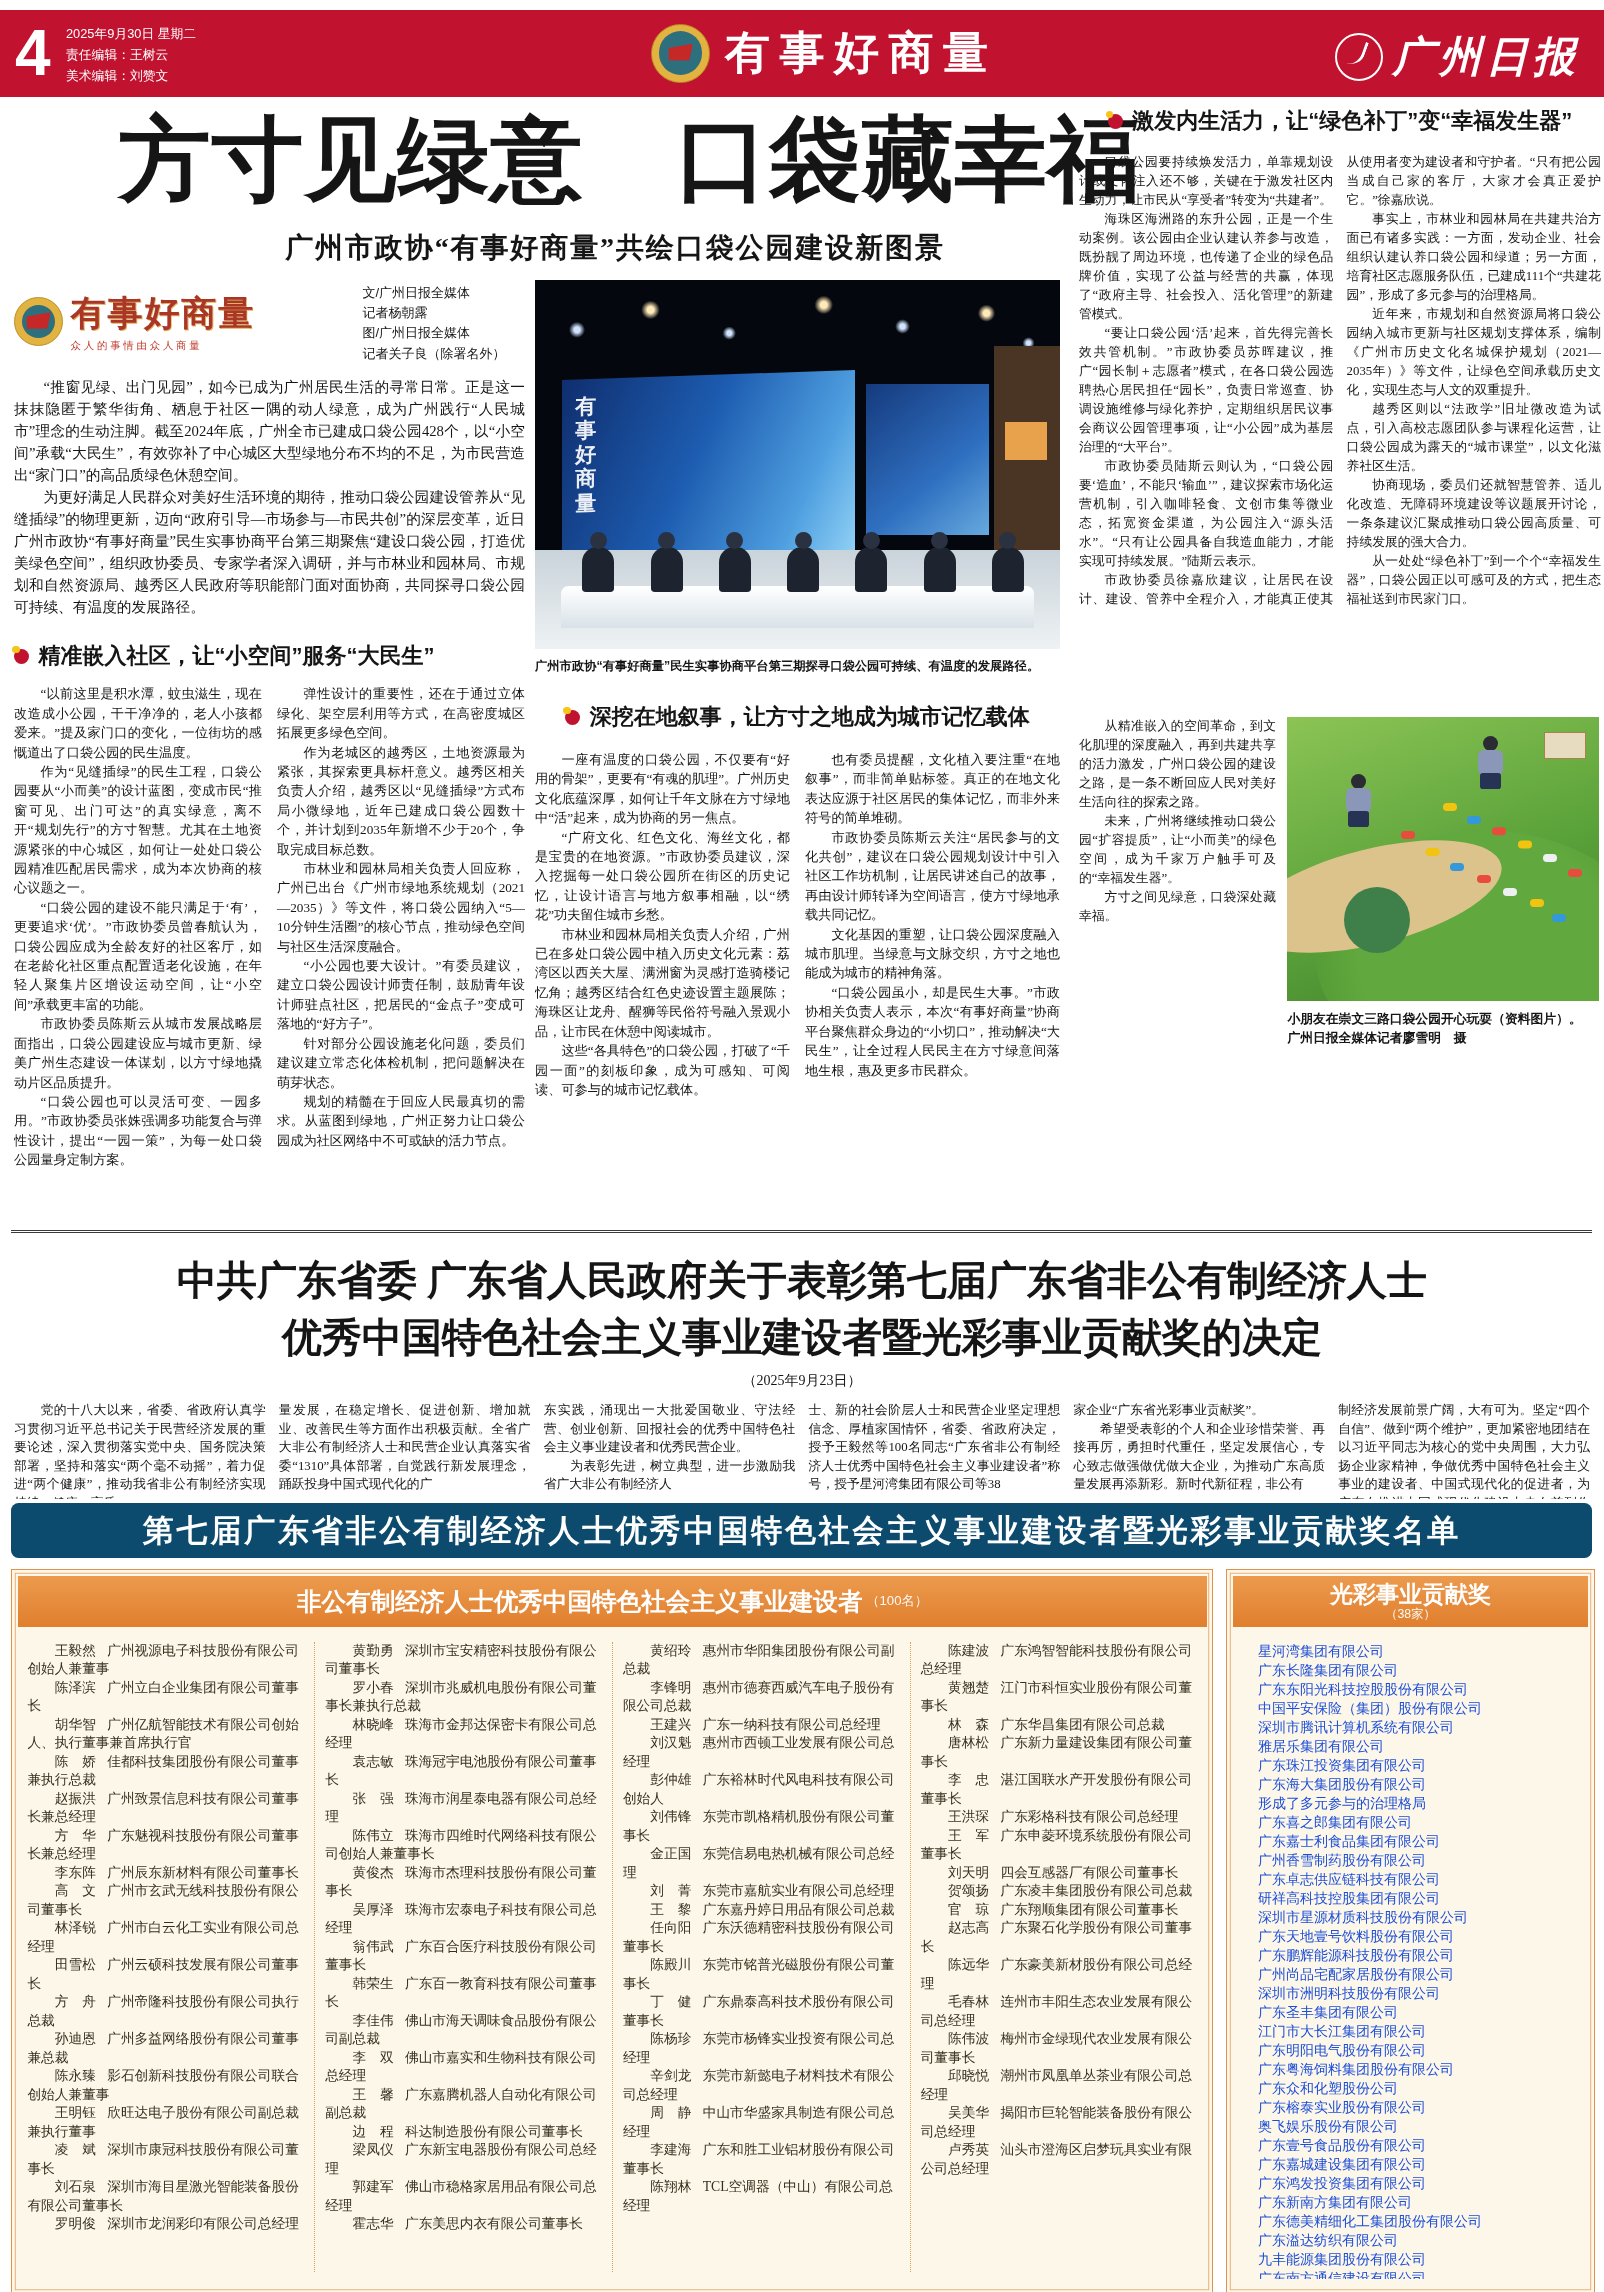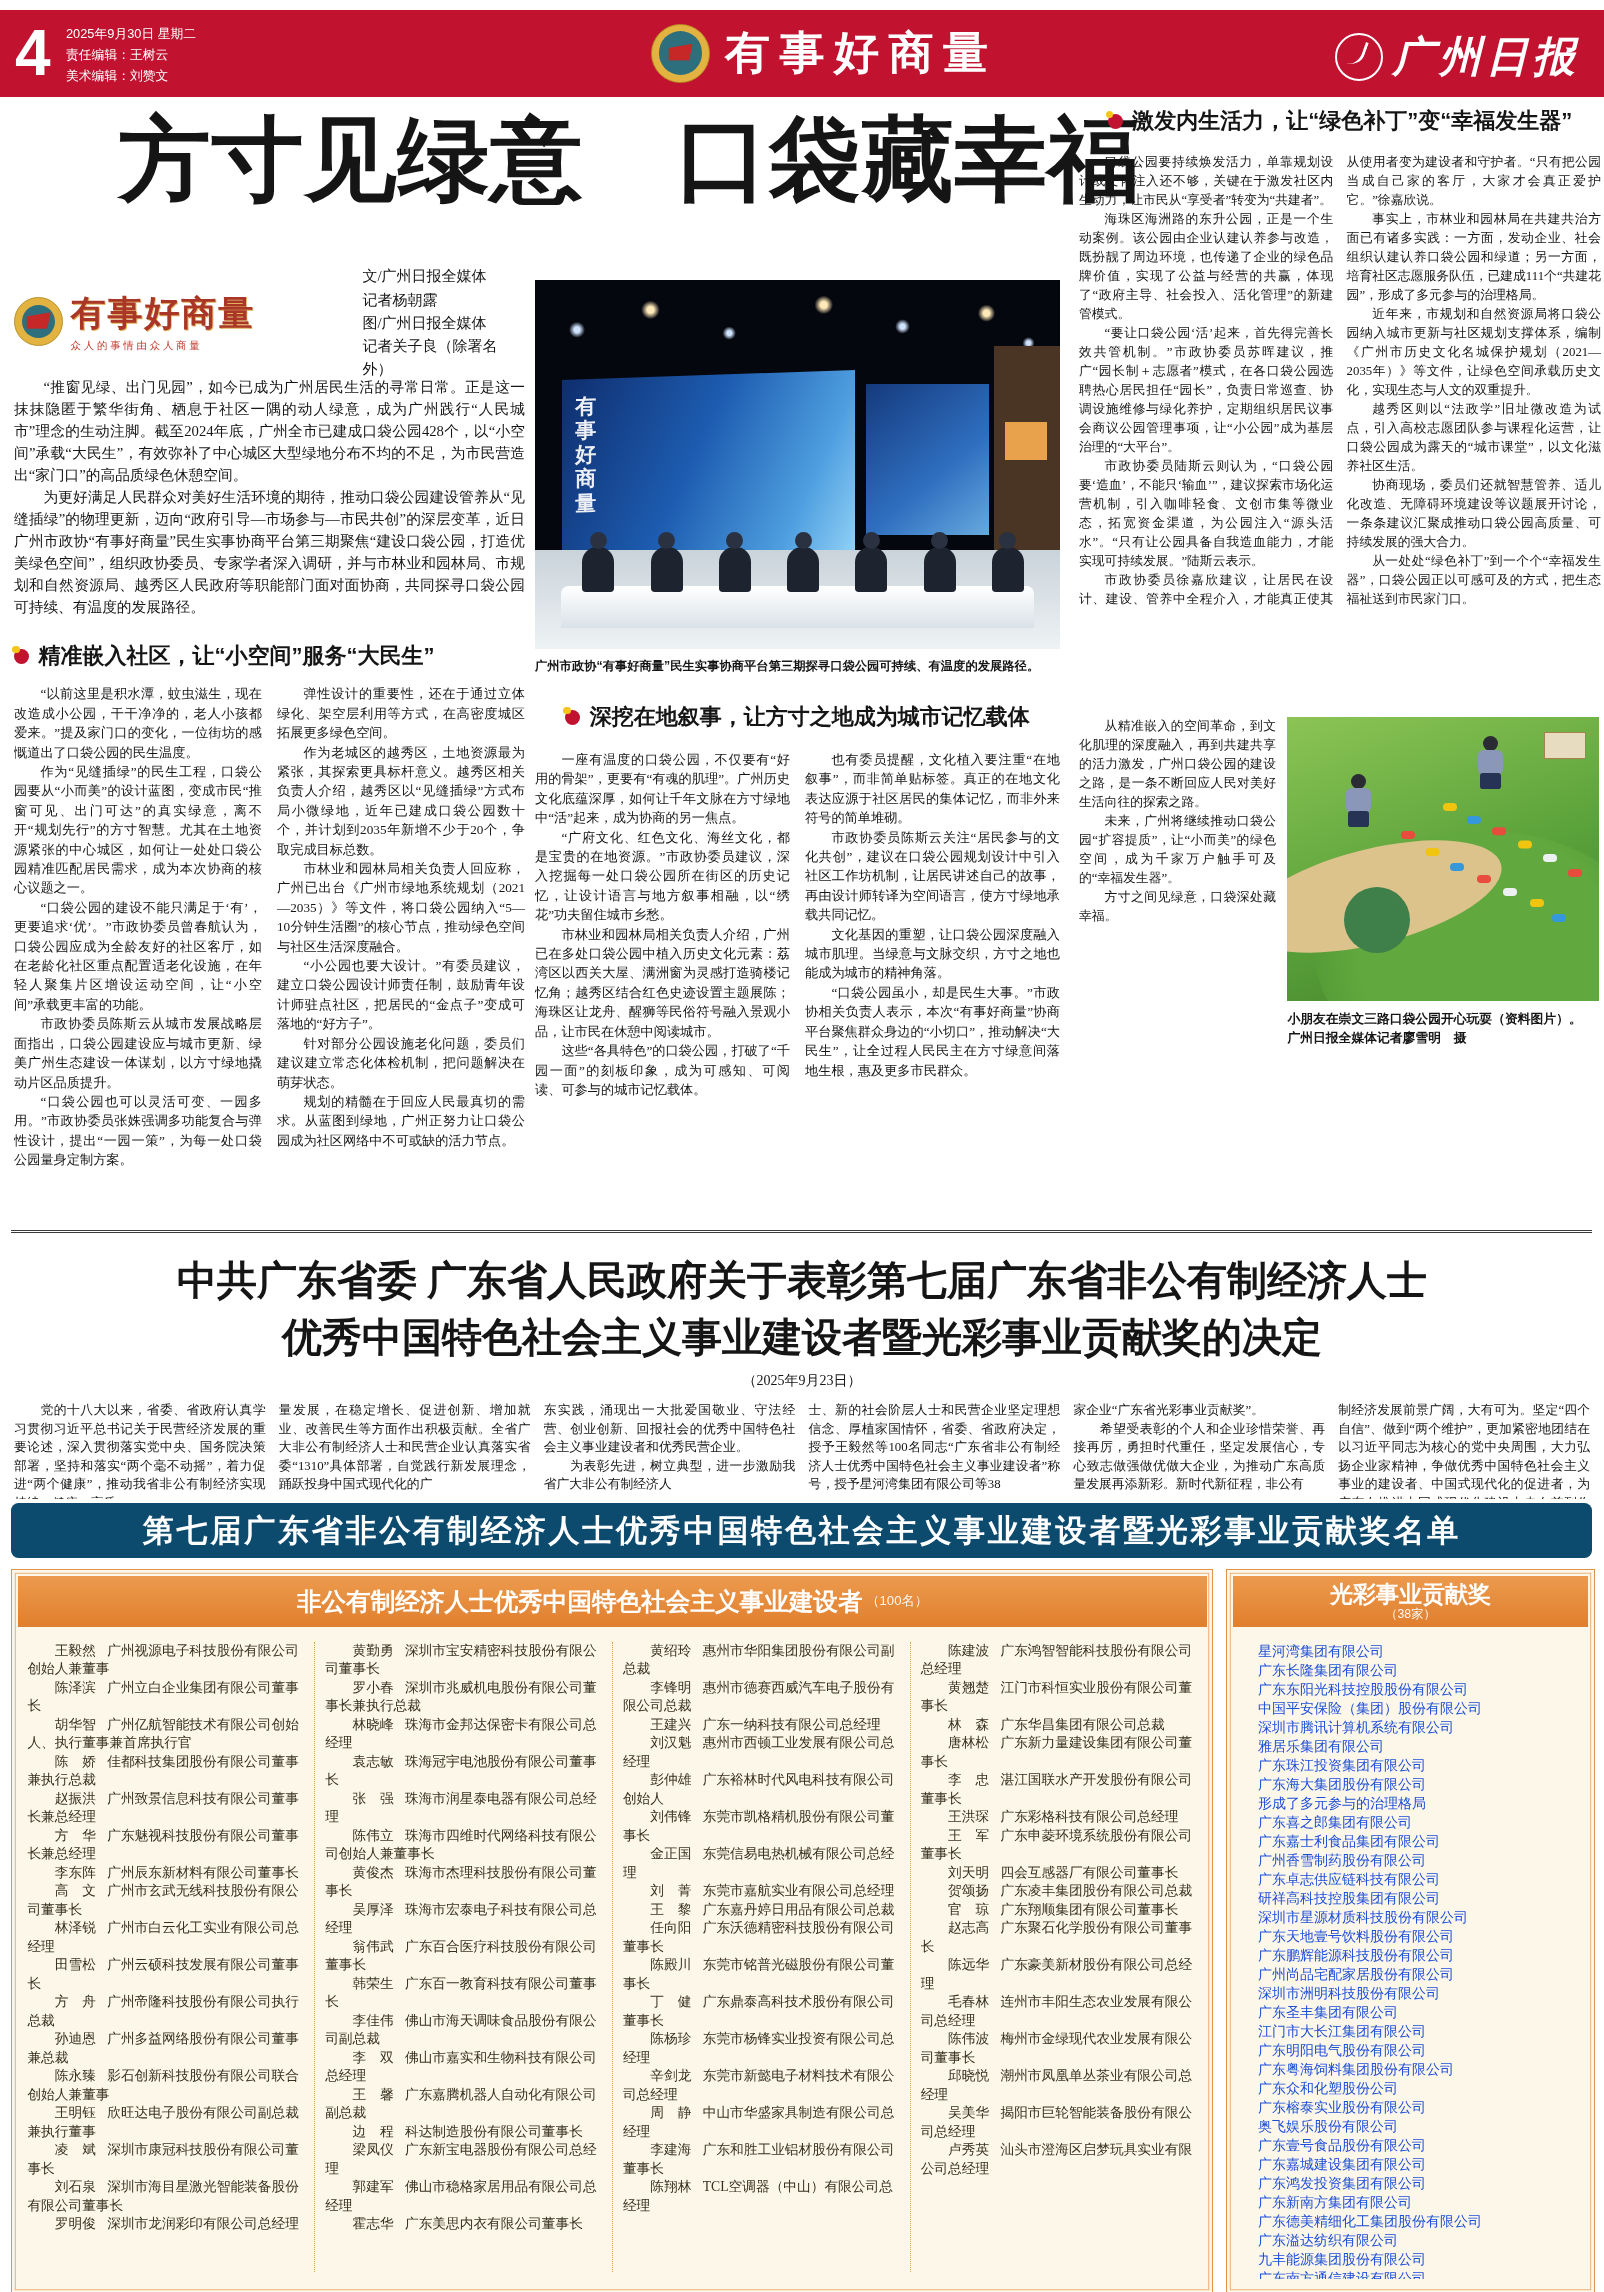--- a/index.html
+++ b/index.html
@@ -32,22 +32,22 @@
            font-size:28px;font-weight:600;letter-spacing:1.9px;}
 
   
   .featleft{position:absolute;left:14px;top:280px;width:511px;}
   .logorow{display:flex;gap:11.4px;height:83px;align-items:center;}
   .brandlogo{display:flex;align-items:center;gap:7.6px;width:337px;}
   .emblem.small{width:47px;height:47px;}
   .brandtxt{display:flex;flex-direction:column;}
   .brandtitle{font-size:35px;font-weight:900;color:#a93626;text-shadow:0.9px 0.9px 0 #e0b25e;letter-spacing:1.9px;}
   .brandtag{font-size:10.4px;color:#c0392b;letter-spacing:2.8px;margin-top:1.9px;}
-  .byline{width:159px;font-size:15px;line-height:1.55;padding-top:3.8px;
-          font-family:Liberation Serif, serif;}
+  .byline{width:159px;font-size:13px;line-height:1.55;padding-top:3.8px;
+          font-family:Liberation Sans, sans-serif;}
   .intro{margin-top:13.2px;font-size:14.7px;line-height:22px;text-align:justify;}
   .intro p,.bodycols p{text-indent:2em;margin:0;}
   .sechdr{display:flex;align-items:center;gap:9.5px;margin-top:23px;
           font-family:"Liberation Sans","DejaVu Sans",sans-serif;font-size:22px;font-weight:bold;}
   .bullet{position:relative;width:15px;height:15px;background:#c11230;border-radius:50%;flex:0 0 auto;}
   .bullet::after{content:"";position:absolute;left:-1.9px;top:-2.8px;width:7.6px;height:7.6px;background:#f5c518;border-radius:50%;}
   .bodycols{margin-top:13.2px;height:530px;column-count:2;column-gap:15px;column-fill:balance;
             font-size:13.2px;line-height:19.4px;text-align:justify;overflow:hidden;}
 
   
@@ -157,20 +157,21 @@
       <span class="emblem"></span>
       <span class="sectitle">有事好商量</span>
     </div>
     <div class="mast">
       <span class="mastlogo"></span>
       <span class="masttext">广州日报</span>
     </div>
   </div>
 
   <div class="headline">方寸见绿意　口袋藏幸福</div>
+  <div class="subhead">广州市政协“有事好商量”共绘口袋公园建设新图景</div>
 
   <div class="featleft">
     <div class="logorow">
       <div class="brandlogo">
         <span class="emblem small"></span>
         <span class="brandtxt">
           <span class="brandtitle">有事好商量</span>
           <span class="brandtag">众人的事情由众人商量</span>
         </span>
       </div>

